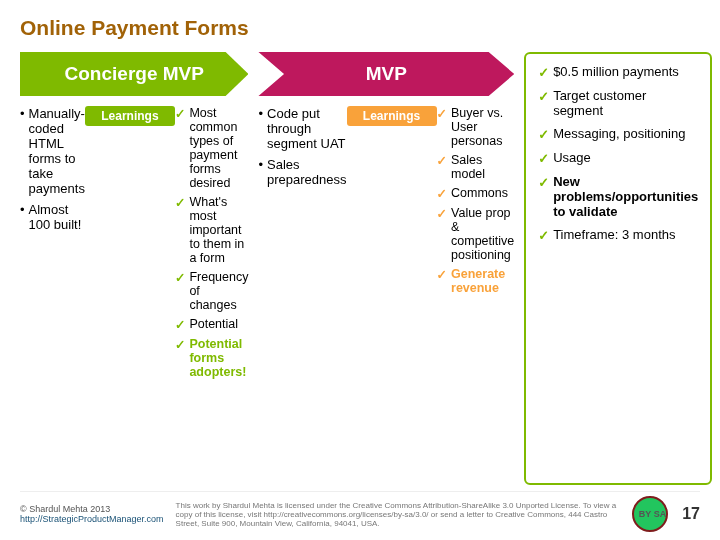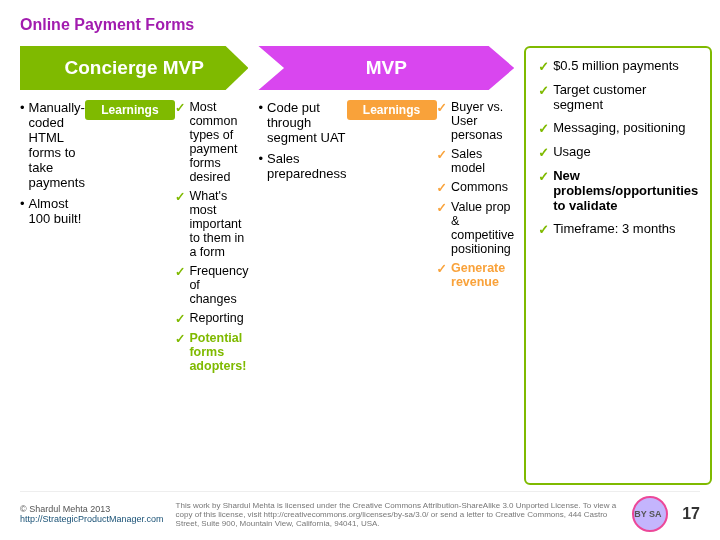--- a/index.html
+++ b/index.html
@@ -14,23 +14,23 @@
 
     .page {
       width: 720px;
       height: 540px;
       padding: 16px 20px 8px 20px;
       display: flex;
       flex-direction: column;
     }
 
     .page-title {
-      font-size: 16px;
-      font-weight: bold;
-      color: #a21caf;
+      font-size: 21px;
+      font-weight: bold;
+      color: #a16207;
       margin-bottom: 12px;
     }
 
     
     .columns {
       display: flex;
       gap: 10px;
       flex: 1;
     }
 
@@ -60,21 +60,21 @@
       align-items: center;
       justify-content: center;
       clip-path: polygon(0% 0%, 90% 0%, 100% 50%, 90% 100%, 0% 100%, 10% 50%);
     }
 
     .arrow-box-inner.first {
       clip-path: polygon(0% 0%, 90% 0%, 100% 50%, 90% 100%, 0% 100%);
     }
 
     .col1 .arrow-box-inner { background: #7fba00; }
-    .col2 .arrow-box-inner { background: #d946ef; }
+    .col2 .arrow-box-inner { background: #be185d; }
 
     
     .right-box {
       border: 2px solid #7fba00;
       border-radius: 6px;
       padding: 10px 12px;
       flex: 1;
     }
 
     .right-box ul {
@@ -186,28 +186,28 @@
 
     .footer-left a {
       color: #1a5276;
       text-decoration: none;
     }
 
     .cc-badge {
       width: 36px;
       height: 36px;
       border-radius: 50%;
-      border: 2px solid #ec4899;
+      border: 2px solid #7f1d1d;
       display: flex;
       align-items: center;
-      justify-content: flex-start;
+      justify-content: flex-end;
       font-size: 9px;
       font-weight: bold;
       color: #555;
-      background: #c4b5fd;
+      background: #22c55e;
       flex-shrink: 0;
     }
 
     .page-num {
       font-size: 16px;
       font-weight: bold;
       color: #333;
       margin-left: 8px;
     }
 
@@ -249,21 +249,21 @@
           <li>
             <span class="check">✓</span>
             <span>What's most important to them in a form</span>
           </li>
           <li>
             <span class="check">✓</span>
             <span>Frequency of changes</span>
           </li>
           <li>
             <span class="check">✓</span>
-            <span>Reporting</span>
+            <span>Potential</span>
           </li>
           <li>
             <span class="check highlight-green">✓</span>
             <span class="highlight-green">Potential forms adopters!</span>
           </li>
         </ul>
       </div>
     </div>
 
     <div class="col col2">

